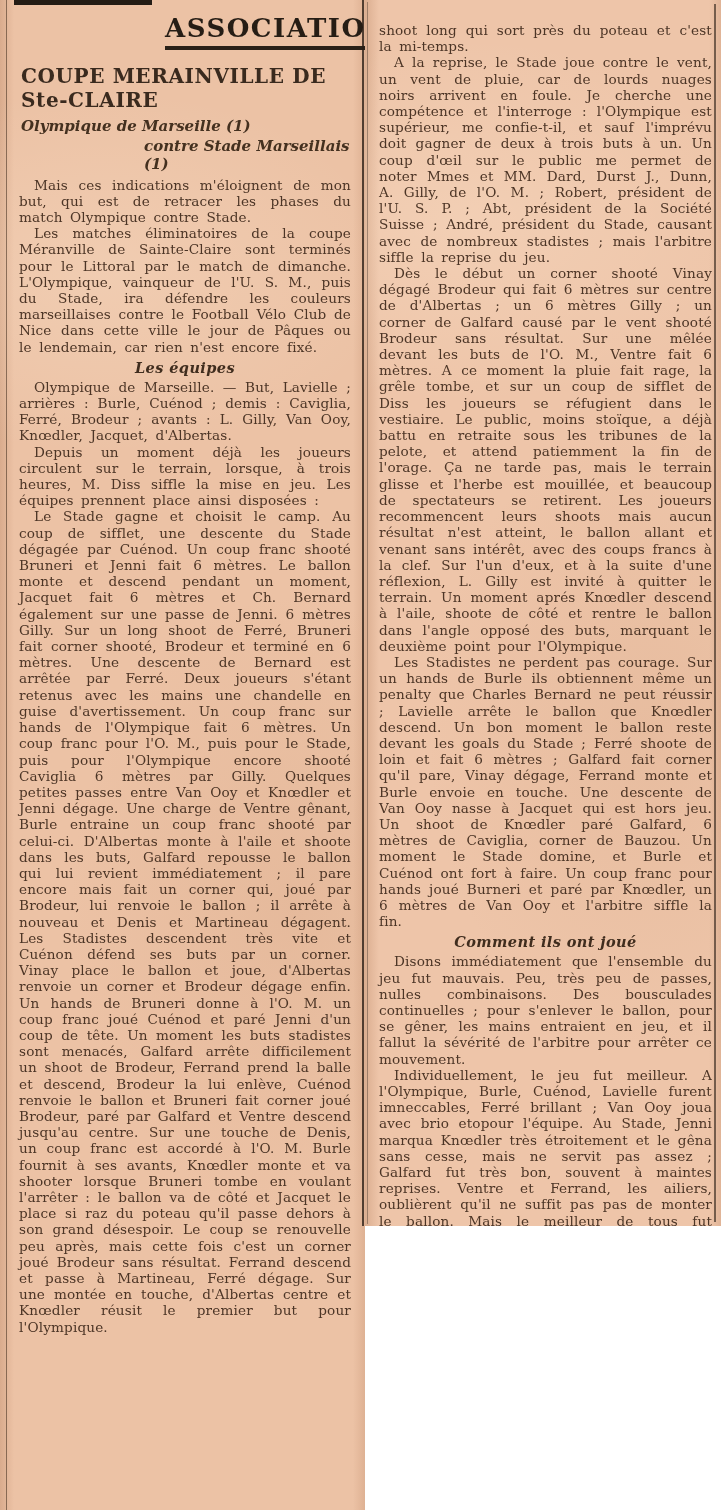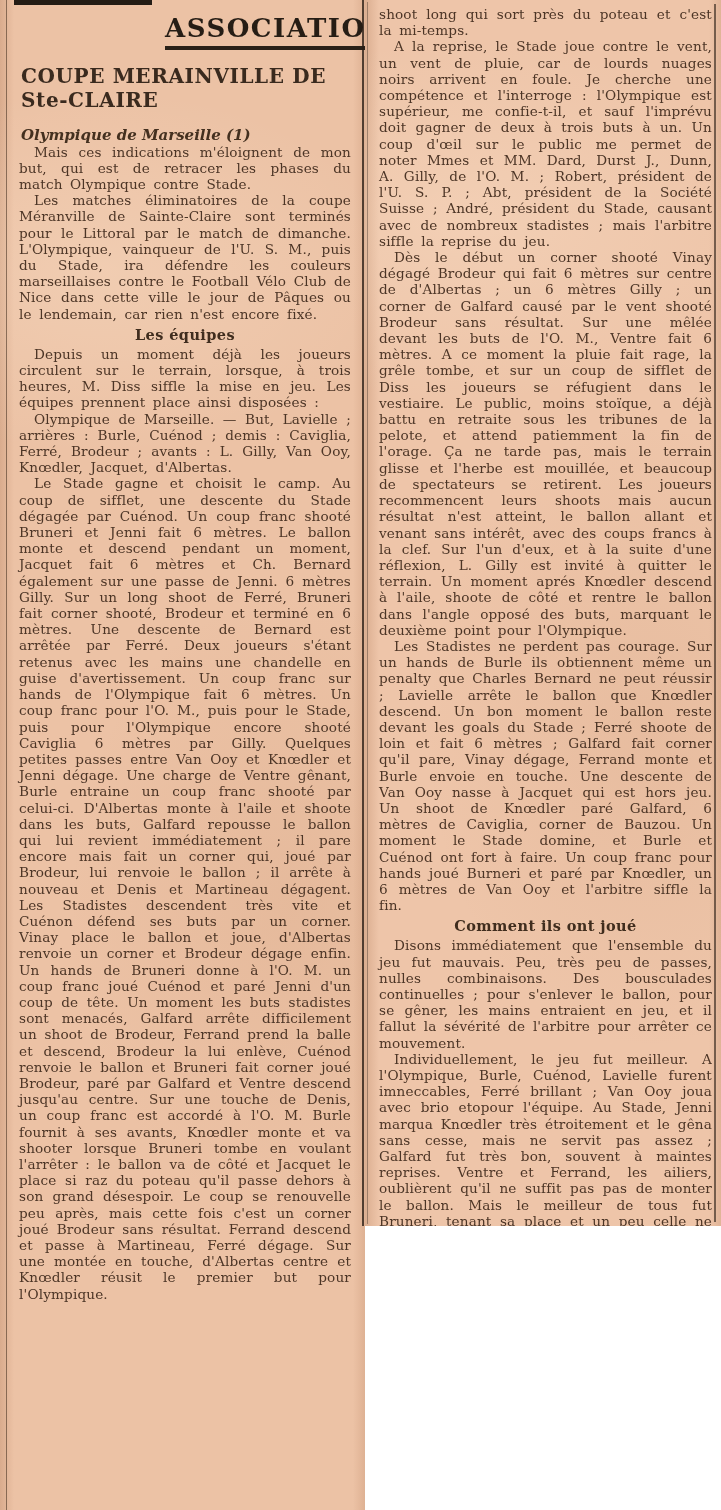--- a/index.html
+++ b/index.html
@@ -12,64 +12,65 @@
     background-image:
       radial-gradient(ellipse 420px 260px at 28% 18%, rgba(255,236,214,.25), rgba(255,236,214,0) 70%),
       radial-gradient(ellipse 300px 420px at 80% 60%, rgba(170,110,70,.10), rgba(170,110,70,0) 75%),
       linear-gradient(90deg, rgba(150,90,55,.22) 0px, rgba(150,90,55,0) 14px),
       linear-gradient(270deg, rgba(150,90,55,.16) 0px, rgba(150,90,55,0) 12px);
   }
   .col-left{left:0;width:365px;height:1510px;}
   .col-right{left:365px;width:356px;height:1226px;background-color:#eec5a9;}
 
   .inner-left{padding:6px 14px 0 19px;}
-  .inner-right{padding:6px 9px 0 14px;}
+  .inner-right{padding:22px 9px 0 14px;}
 
   
   .vrule,.hbar{position:absolute;background:#2a211a;}
   .left-edge-rule{left:6px;top:0;width:1px;height:1510px;background:rgba(62,41,28,.55);}
   .divider-rule{left:362px;top:0;width:2px;height:1226px;background:rgba(40,28,20,.78);}
   .divider-rule2{left:367px;top:2px;width:1px;height:1222px;background:rgba(40,28,20,.35);}
   .right-edge-rule{left:714px;top:4px;width:2px;height:1218px;background:rgba(40,28,20,.6);}
   .masthead-bar{left:14px;top:0;width:138px;height:5px;background:#241c15;}
 
   
   .assoc{margin:8px 0 0 146px;width:206px;text-align:center;
     font-weight:bold;font-size:26px;letter-spacing:1.5px;color:#261d15;
     border-bottom:4px solid #2a2118;padding-bottom:3px;line-height:1.1;}
   .headline{margin:14px 0 0 2px;font-weight:bold;font-size:20px;letter-spacing:.6px;color:#3a2a1e;}
-  .scoreline1{margin:14px 0 0 2px;font-weight:bold;font-style:italic;font-size:15px;color:#44301f;}
+  .scoreline1{margin:5px 0 0 2px;font-weight:bold;font-style:italic;font-size:15px;color:#44301f;}
   .scoreline2{margin:2px 0 4px 125px;font-weight:bold;font-style:italic;font-size:15px;color:#44301f;}
 
   
   .para{margin:0;text-align:justify;text-indent:15px;
     font-size:13.6px;line-height:16.2px;color:#4c3526;
     word-spacing:3px;letter-spacing:.15px;}
   .para.cont{text-indent:0;}
-  .crosshead{margin:4px 0 3px 0;text-align:center;font-weight:bold;
+  .crosshead{margin:4px 0 3px 0;text-align:center;font-style:italic;font-weight:bold;
     font-size:14.5px;color:#402d1e;letter-spacing:.4px;}
 </style>
 </head>
 <body>
 
 <div class="scan">
 
   <div class="paper col-left">
     <div class="inner-left">
       <div class="assoc">
         <span>ASSOCIATION</span>
       </div>
       <div class="headline">COUPE MERAINVILLE DE Ste-CLAIRE</div>
       <div class="scoreline1">Olympique de Marseille (1)</div>
+      <div class="scoreline2">contre Stade Marseillais (1)</div>
       <div id="left-blocks">
           <p class="para">Mais ces indications m'éloignent de mon but, qui est de retracer les phases du match Olympique contre Stade.</p>
           <p class="para">Les matches éliminatoires de la coupe Méranville de Sainte-Claire sont terminés pour le Littoral par le match de dimanche. L'Olympique, vainqueur de l'U. S. M., puis du Stade, ira défendre les couleurs marseillaises contre le Football Vélo Club de Nice dans cette ville le jour de Pâques ou le lendemain, car rien n'est encore fixé.</p>
           <div class="crosshead">Les équipes</div>
+          <p class="para">Olympique de Marseille. — But, Lavielle ; arrières : Burle, Cuénod ; demis : Caviglia, Ferré, Brodeur ; avants : L. Gilly, Van Ooy, Knœdler, Jacquet, d'Albertas.</p>
           <p class="para">Depuis un moment déjà les joueurs circulent sur le terrain, lorsque, à trois heures, M. Diss siffle la mise en jeu. Les équipes prennent place ainsi disposées :</p>
-          <p class="para">Olympique de Marseille. — But, Lavielle ; arrières : Burle, Cuénod ; demis : Caviglia, Ferré, Brodeur ; avants : L. Gilly, Van Ooy, Knœdler, Jacquet, d'Albertas.</p>
           <p class="para">Le Stade gagne et choisit le camp. Au coup de sifflet, une descente du Stade dégagée par Cuénod. Un coup franc shooté Bruneri et Jenni fait 6 mètres. Le ballon monte et descend pendant un moment, Jacquet fait 6 mètres et Ch. Bernard également sur une passe de Jenni. 6 mètres Gilly. Sur un long shoot de Ferré, Bruneri fait corner shooté, Brodeur et terminé en 6 mètres. Une descente de Bernard est arrêtée par Ferré. Deux joueurs s'étant retenus avec les mains une chandelle en guise d'avertissement. Un coup franc sur hands de l'Olympique fait 6 mètres. Un coup franc pour l'O. M., puis pour le Stade, puis pour l'Olympique encore shooté Caviglia 6 mètres par Gilly. Quelques petites passes entre Van Ooy et Knœdler et Jenni dégage. Une charge de Ventre gênant, Burle entraine un coup franc shooté par celui-ci. D'Albertas monte à l'aile et shoote dans les buts, Galfard repousse le ballon qui lui revient immédiatement ; il pare encore mais fait un corner qui, joué par Brodeur, lui renvoie le ballon ; il arrête à nouveau et Denis et Martineau dégagent. Les Stadistes descendent très vite et Cuénon défend ses buts par un corner. Vinay place le ballon et joue, d'Albertas renvoie un corner et Brodeur dégage enfin. Un hands de Bruneri donne à l'O. M. un coup franc joué Cuénod et paré Jenni d'un coup de tête. Un moment les buts stadistes sont menacés, Galfard arrête difficilement un shoot de Brodeur, Ferrand prend la balle et descend, Brodeur la lui enlève, Cuénod renvoie le ballon et Bruneri fait corner joué Brodeur, paré par Galfard et Ventre descend jusqu'au centre. Sur une touche de Denis, un coup franc est accordé à l'O. M. Burle fournit à ses avants, Knœdler monte et va shooter lorsque Bruneri tombe en voulant l'arrêter : le ballon va de côté et Jacquet le place si raz du poteau qu'il passe dehors à son grand désespoir. Le coup se renouvelle peu après, mais cette fois c'est un corner joué Brodeur sans résultat. Ferrand descend et passe à Martineau, Ferré dégage. Sur une montée en touche, d'Albertas centre et Knœdler réusit le premier but pour l'Olympique.</p>
         </div>
     </div>
   </div>
 
   <div class="paper col-right">
     <div class="inner-right">
       <div id="right-blocks">
           <p class="para cont">shoot long qui sort près du poteau et c'est la mi-temps.</p>
           <p class="para">A la reprise, le Stade joue contre le vent, un vent de pluie, car de lourds nuages noirs arrivent en foule. Je cherche une compétence et l'interroge : l'Olympique est supérieur, me confie-t-il, et sauf l'imprévu doit gagner de deux à trois buts à un. Un coup d'œil sur le public me permet de noter Mmes et MM. Dard, Durst J., Dunn, A. Gilly, de l'O. M. ; Robert, président de l'U. S. P. ; Abt, président de la Société Suisse ; André, président du Stade, causant avec de nombreux stadistes ; mais l'arbitre siffle la reprise du jeu.</p>

